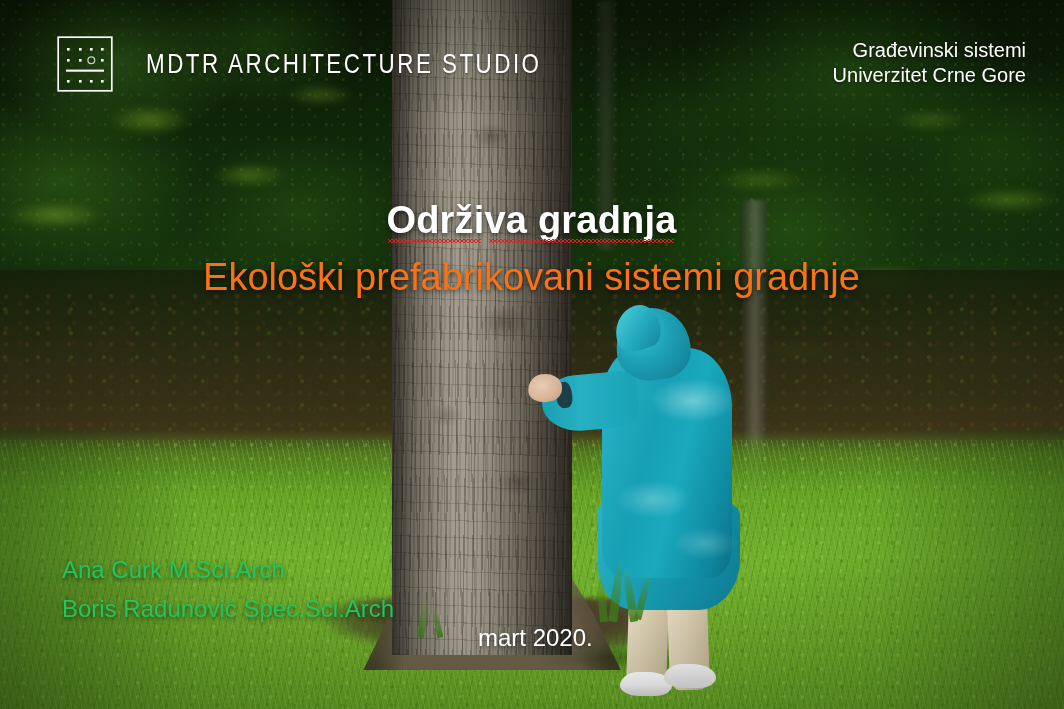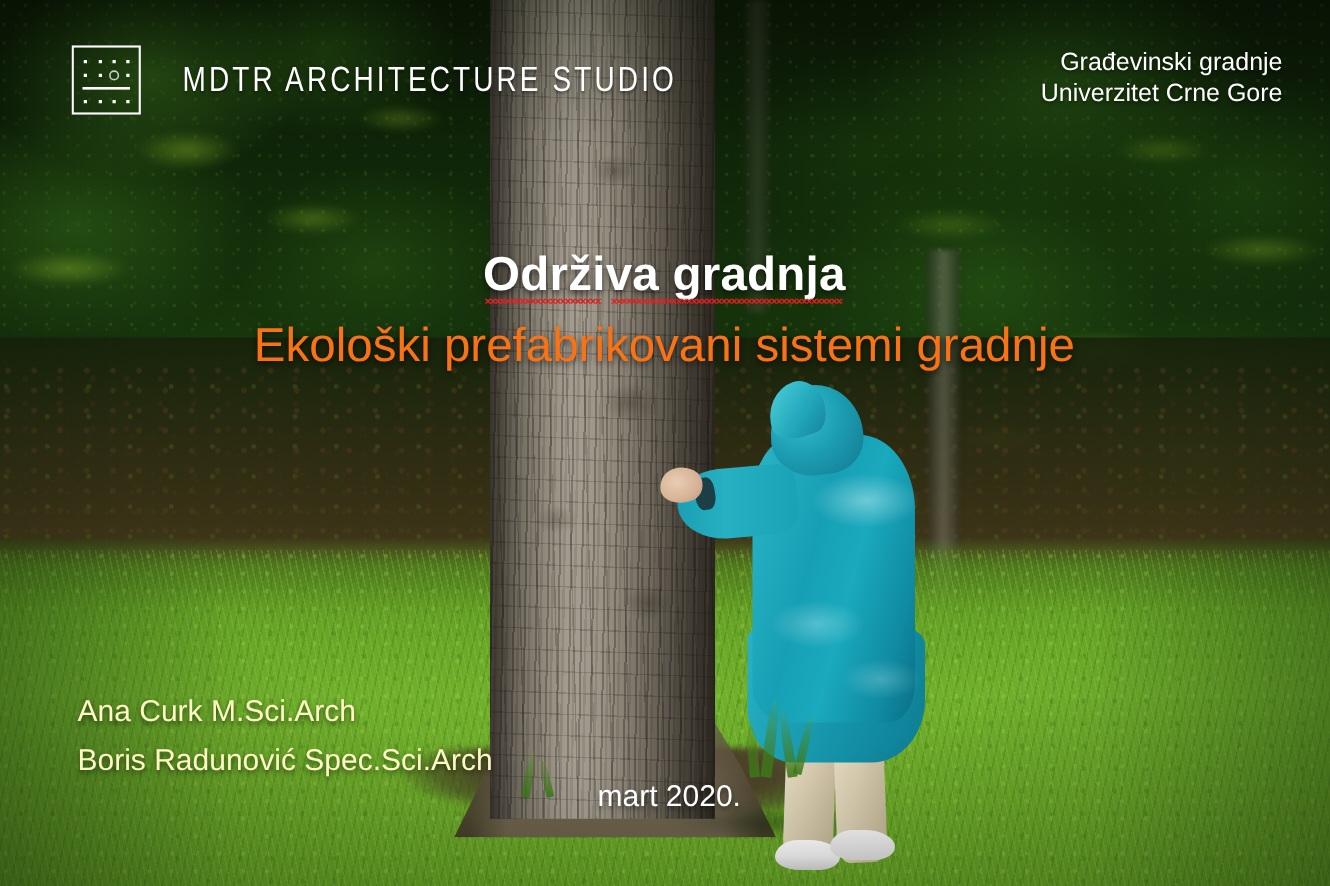--- a/index.html
+++ b/index.html
@@ -382,21 +382,21 @@
       linear-gradient(-45deg, transparent 40%, #e02020 40% 60%, transparent 60%);
     background-size: 4px 4px;
     background-repeat: repeat-x;
   }
   .sq-1 { left: 2px;   width: 93px; }
   .sq-2 { left: 103px; width: 185px; }
 
   
   .authors {
     position: absolute; left: 62px; top: 550px;
-    color: #fef9c3;
+    color: #22c55e;
     font-size: 24px;
     line-height: 39px;
     text-shadow: 0 2px 4px rgba(0,0,0,.5);
   }
   .authors div { white-space: nowrap; }
 
   
   .date {
     position: absolute; left: 478px; top: 624px;
     color: #ffffff;
@@ -478,21 +478,21 @@
           <rect x="33" y="44" width="2.6" height="2.6"></rect>
           <rect x="44" y="44" width="2.6" height="2.6"></rect>
         </g>
         <circle cx="34.3" cy="24.3" r="3.4" fill="none" stroke="#ffffff" stroke-width="1.3" opacity=".75"></circle>
         <rect x="9" y="33.6" width="38" height="2.1" fill="#ffffff"></rect>
       </svg>
       <div class="logo-text">MDTR ARCHITECTURE STUDIO</div>
     </div>
 
     <div class="institution">
-      <div>Građevinski gradnje</div>
+      <div>Građevinski sistemi</div>
       <div>Univerzitet Crne Gore</div>
     </div>
 
     <div class="title-block">
       <div class="main-title">
         <span>Održiva gradnja</span>
         <span class="squiggle sq-1"></span>
         <span class="squiggle sq-2"></span>
       </div>
       <div class="subtitle">Ekološki prefabrikovani sistemi gradnje</div>

